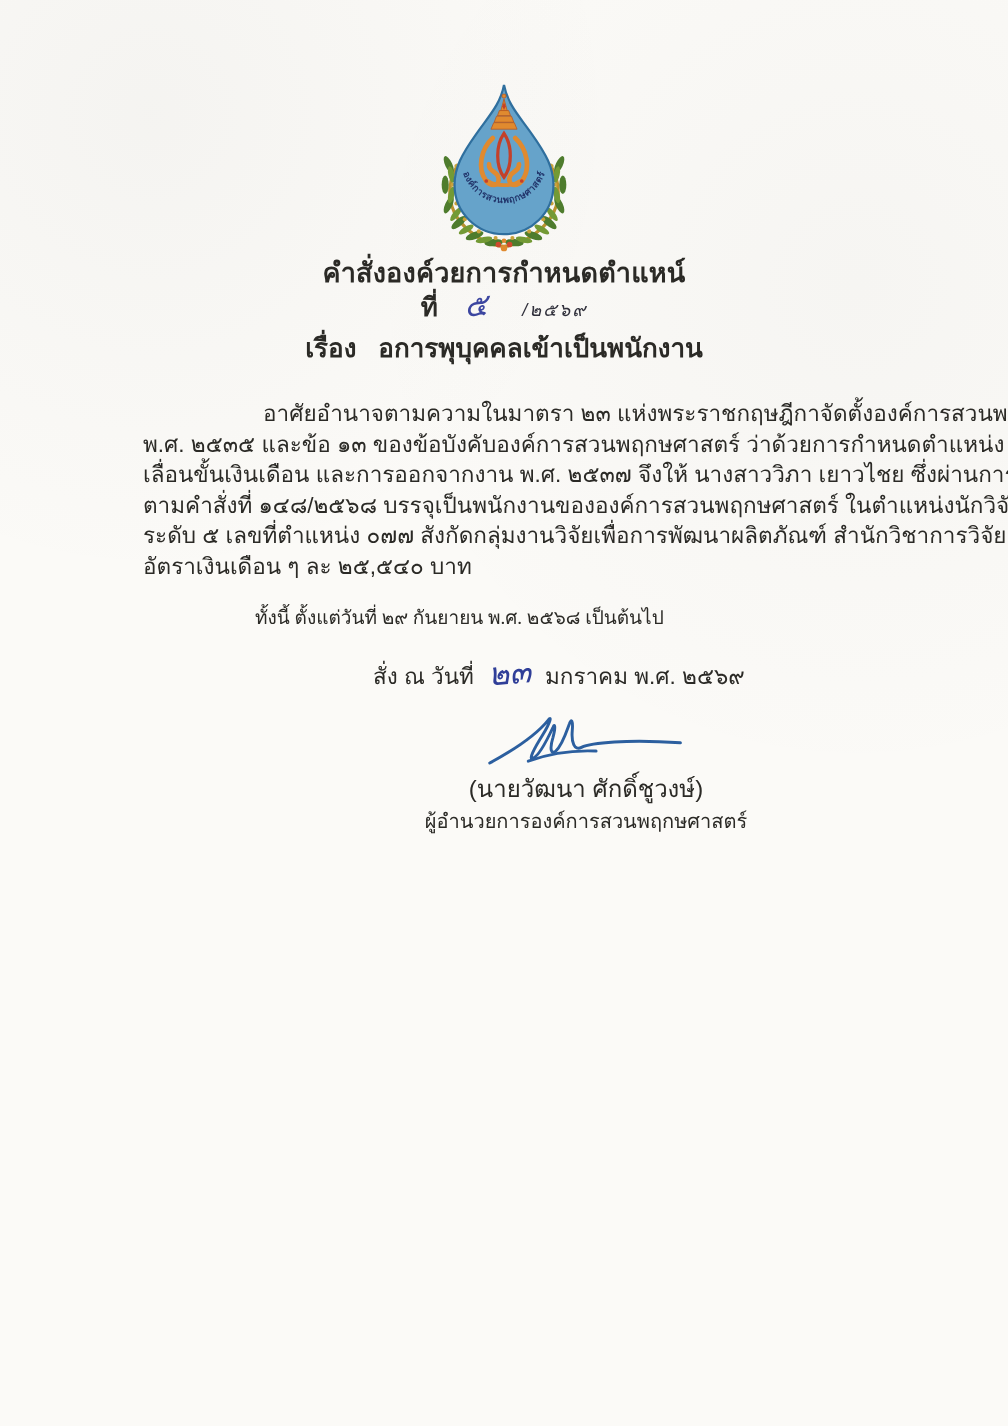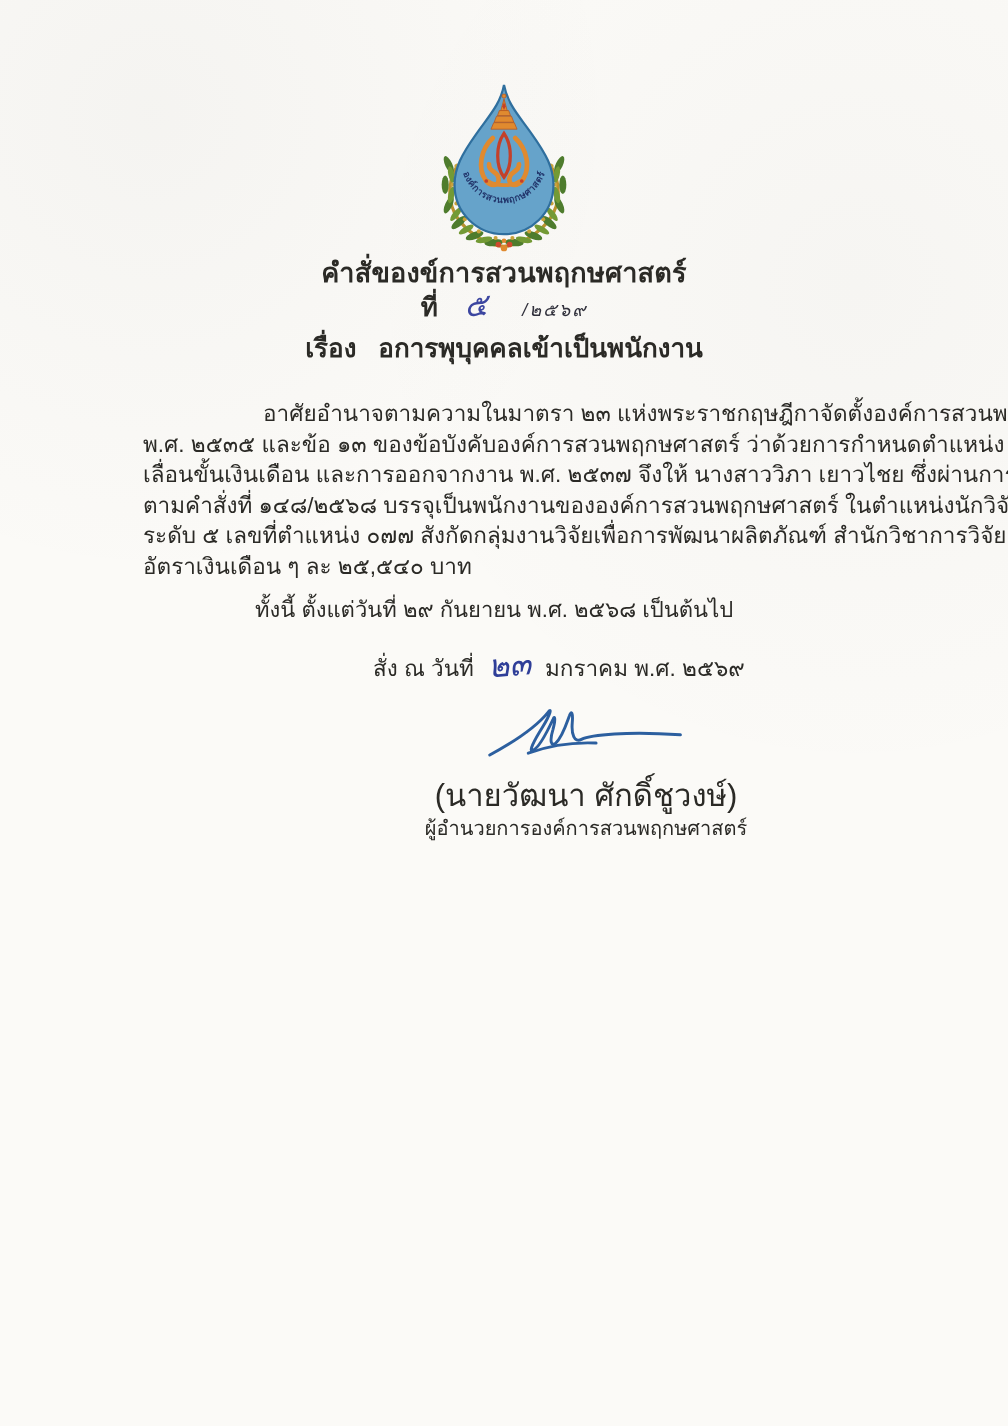--- a/index.html
+++ b/index.html
@@ -15,26 +15,26 @@
   }
   .logo-wrap{padding-top:80px;text-align:center;}
   .doc-title{margin-top:-2px;font-size:27px;font-weight:600;text-align:center;line-height:34px;letter-spacing:0.2px;}
   .number-line{display:flex;justify-content:center;align-items:baseline;gap:26px;font-size:26px;font-weight:600;line-height:34px;}
   .subject-line{display:flex;justify-content:center;align-items:baseline;gap:22px;font-size:26px;font-weight:700;line-height:34px;margin-top:4px;}
   .hw-blue{color:#3c46a0;font-size:31px;line-height:1;font-style:italic;display:inline-block;transform:rotate(-5deg);font-weight:500;}
   .hw-dark{color:#30303b;font-size:18px;font-style:italic;letter-spacing:2px;font-weight:500;margin-left:9px;}
   .body-block{margin:34px 100px 0 143px;font-size:22.5px;line-height:30.6px;}
   .body-line{white-space:nowrap;}
   .indent-first{padding-left:120px;}
-  .para2{margin:12px 0 0 255px;font-size:22px;line-height:30.6px;white-space:nowrap;}
+  .para2{margin:20px 0 0 255px;font-size:19px;line-height:30.6px;white-space:nowrap;font-family:Liberation Serif, serif;}
   .order-line{margin:24px 0 4px 373px;font-size:22.5px;display:flex;align-items:baseline;gap:14px;}
   .order-line .hw-blue{color:#2f3e98;font-size:32px;}
   .sig-block{width:340px;margin:14px 0 0 416px;text-align:center;}
   .signature-svg{display:block;margin:0 auto;}
-  .sig-name{font-size:31px;line-height:30px;margin-top:15px;}
+  .sig-name{font-size:24px;line-height:30px;margin-top:0;}
   .sig-title{font-size:20px;line-height:30px;margin-top:2px;}
 </style>
 </head>
 <body>
 
 <div class="page">
 
   <div class="logo-wrap">
     <svg width="140" height="174" viewBox="0 0 150 186">
 
@@ -113,21 +113,21 @@
 
       <g>
         <circle cx="69" cy="176" r="3" fill="#cf4a2e"></circle>
         <circle cx="81" cy="176" r="3" fill="#cf4a2e"></circle>
         <circle cx="75" cy="172" r="2.5" fill="#e08a2f"></circle>
         <circle cx="75" cy="180" r="3.4" fill="#e08a2f"></circle>
       </g>
     </svg>
   </div>
 
-  <div class="doc-title">คำสั่ของข์การสวนพฤกษศาสตร์</div>
+  <div class="doc-title">คำสั่งองค์วยการกำหนดตำแหน์</div>
 
   <div class="number-line">
     <span>ที่</span>
     <span class="hw-blue">๕</span>
     <span class="hw-dark">/๒๕๖๙</span>
   </div>
 
   <div class="subject-line">
     <span>เรื่อง</span>
     <span>อการพุบุคคลเข้าเป็นพนักงาน</span>

